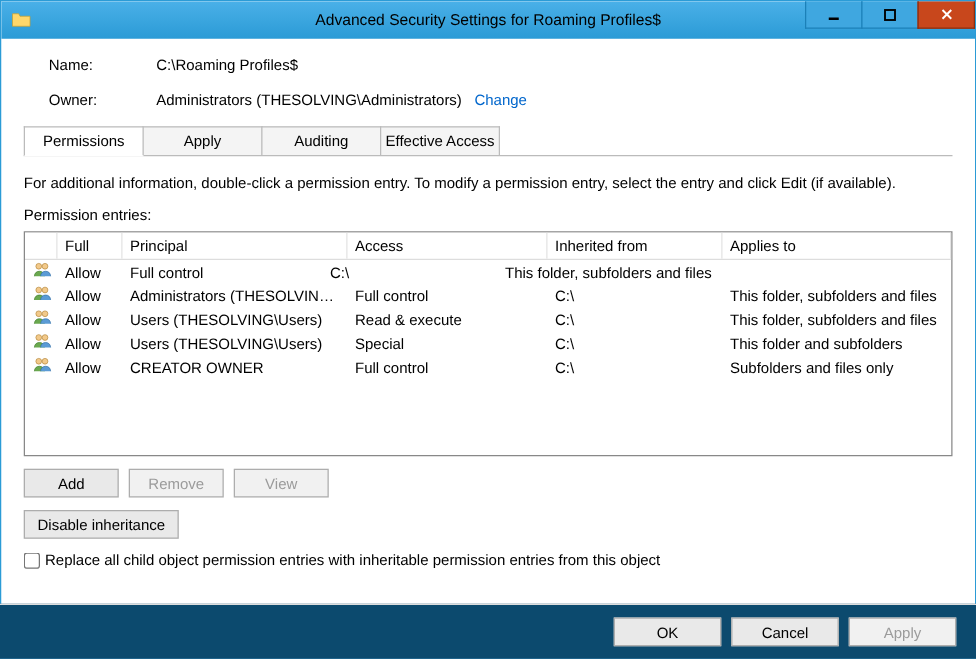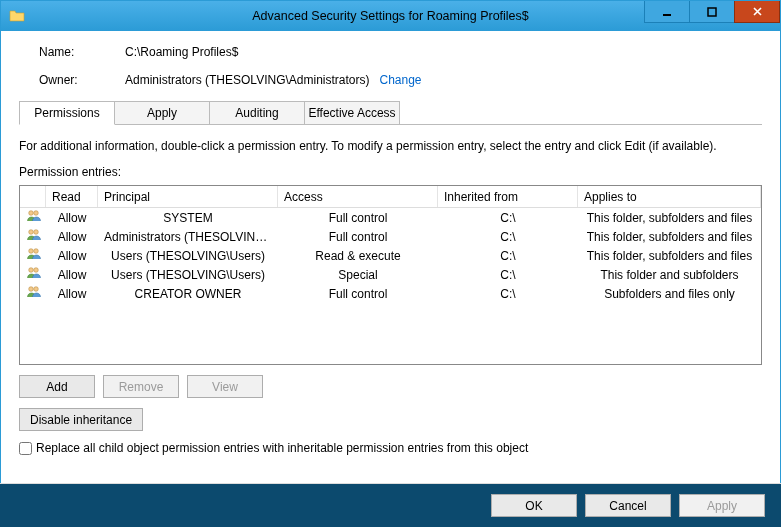--- a/index.html
+++ b/index.html
@@ -123,21 +123,20 @@
   }
   .col-icon  { width: 26px; flex: 0 0 26px; }
   .col-type  { width: 52px; flex: 0 0 52px; }
   .col-princ { width: 180px; flex: 0 0 180px; overflow: hidden; white-space: nowrap; text-overflow: ellipsis; }
   .col-acc   { width: 160px; flex: 0 0 160px; }
   .col-inh   { width: 140px; flex: 0 0 140px; }
   .col-app   { flex: 1 1 auto; }
   .list-row {
     height: 19px;
     padding: 0;
-    text-align: center;
   }
   .list-row .col {
     padding: 0 6px;
     white-space: nowrap;
   }
   .btn-row {
     margin-top: 10px;
     display: flex;
     gap: 8px;
   }
@@ -223,36 +222,35 @@
     <div class="tab">Auditing</div>
     <div class="tab">Effective Access</div>
   </div>
 
   <div class="instruction">For additional information, double-click a permission entry. To modify a permission entry, select the entry and click Edit (if available).</div>
   <div class="subhead">Permission entries:</div>
 
   <div class="listbox">
     <div class="list-header">
       <div class="col col-icon"></div>
-      <div class="col col-type">Read</div>
+      <div class="col col-type">Full</div>
       <div class="col col-princ">Principal</div>
       <div class="col col-acc">Access</div>
       <div class="col col-inh">Inherited from</div>
       <div class="col col-app">Applies to</div>
     </div>
     <div id="rows">
         <div class="list-row">
           <div class="col col-icon"><svg width="16" height="16" viewBox="0 0 16 16">
               <circle cx="5" cy="5" r="2.3" fill="#f2c98a" stroke="#b08030" stroke-width="0.5"></circle>
               <circle cx="10" cy="5" r="2.3" fill="#f2c98a" stroke="#b08030" stroke-width="0.5"></circle>
               <path d="M1.5 13c0-2.5 1.8-4 4-4s4 1.5 4 4" fill="#6aa84f" stroke="#3d7a28" stroke-width="0.5"></path>
               <path d="M6.5 13c0-2.5 1.8-4 4-4s4 1.5 4 4" fill="#5b9bd5" stroke="#2e6ca3" stroke-width="0.5"></path>
             </svg></div>
           <div class="col col-type">Allow</div>
-          <div class="col col-princ">SYSTEM</div>
           <div class="col col-acc">Full control</div>
           <div class="col col-inh">C:\</div>
           <div class="col col-app">This folder, subfolders and files</div>
         </div>
         <div class="list-row">
           <div class="col col-icon"><svg width="16" height="16" viewBox="0 0 16 16">
               <circle cx="5" cy="5" r="2.3" fill="#f2c98a" stroke="#b08030" stroke-width="0.5"></circle>
               <circle cx="10" cy="5" r="2.3" fill="#f2c98a" stroke="#b08030" stroke-width="0.5"></circle>
               <path d="M1.5 13c0-2.5 1.8-4 4-4s4 1.5 4 4" fill="#6aa84f" stroke="#3d7a28" stroke-width="0.5"></path>
               <path d="M6.5 13c0-2.5 1.8-4 4-4s4 1.5 4 4" fill="#5b9bd5" stroke="#2e6ca3" stroke-width="0.5"></path>

